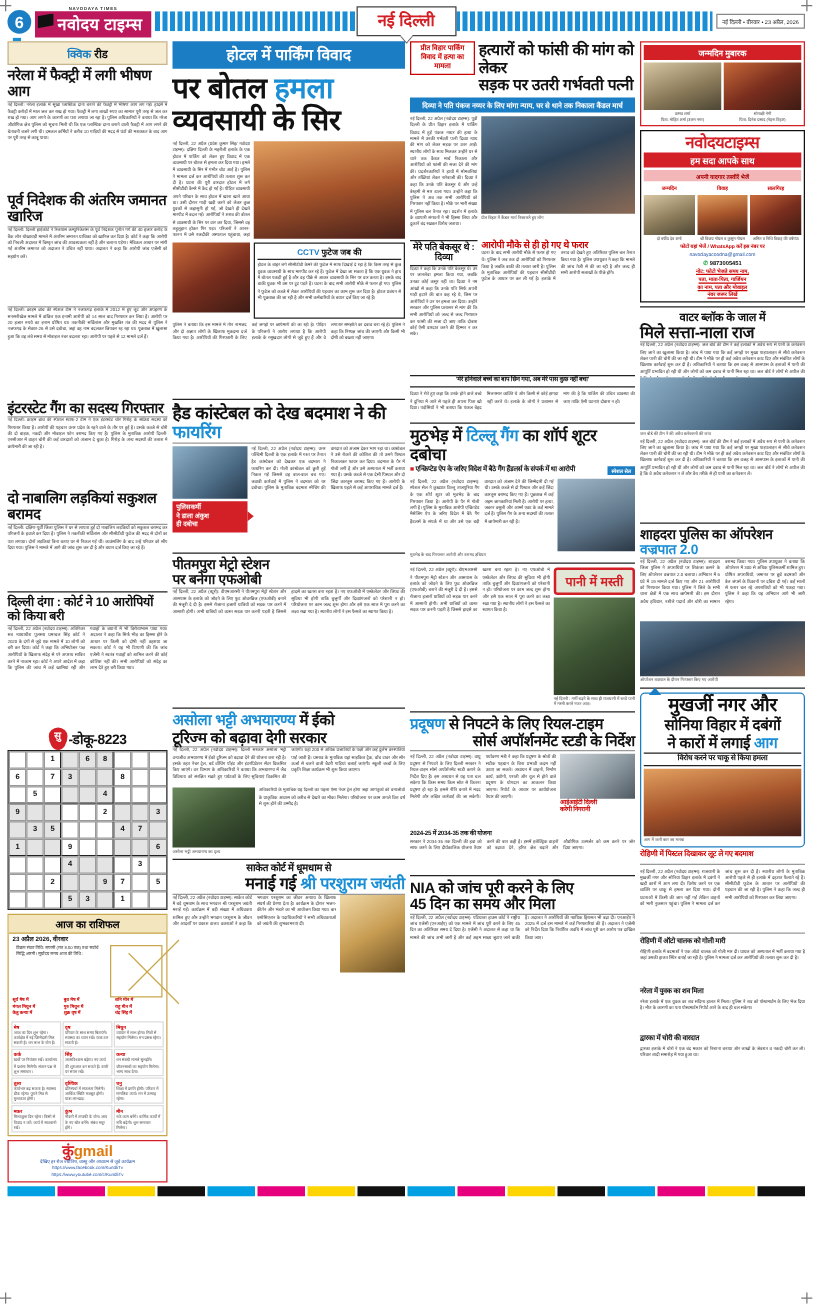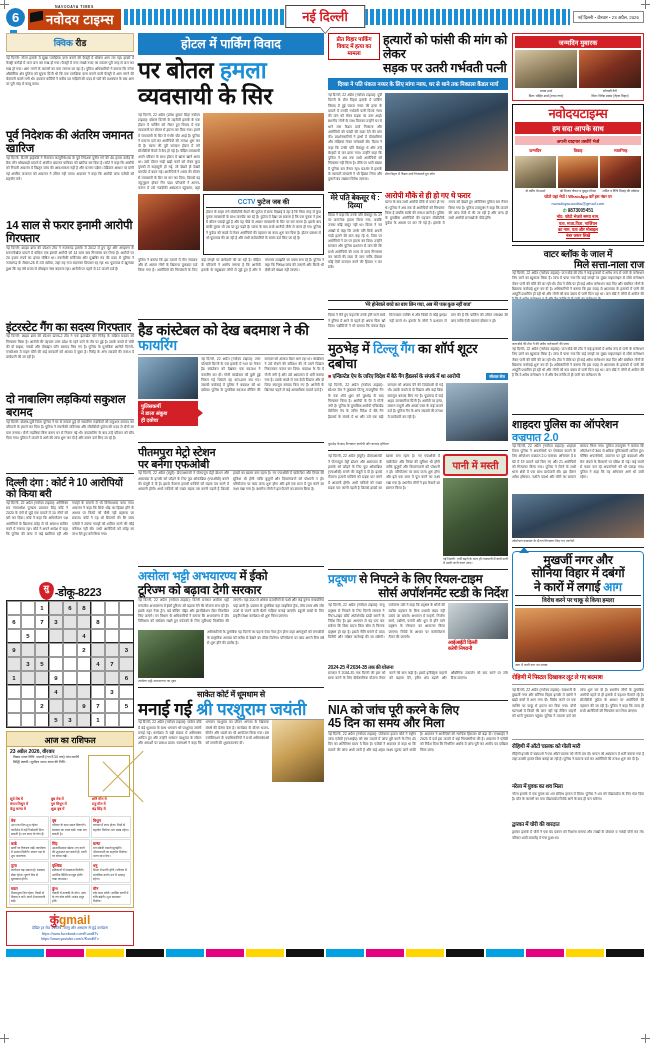--- a/index.html
+++ b/index.html
@@ -17,21 +17,21 @@
   .page-num {
     width: 19px; height: 19px; border-radius: 50%;
     background: #1b7ec4; color: #fff;
     font-size: 13px; font-weight: bold;
     display: flex; align-items: center; justify-content: center;
     flex: 0 0 auto;
   }
   .logo-box { position: relative; flex: 0 0 auto; }
   .logo-eng { font-size: 3.5px; letter-spacing: .6px; color: #333; text-align: center; font-weight: bold; }
   .logo-main {
-    background: #c2410c; color: #fff;
+    background: #be185d; color: #fff;
     font-size: 13px; font-weight: bold;
     padding: 1px 7px 2px 18px; letter-spacing: .3px;
     position: relative;
   }
   .logo-main::before {
     content: ""; position: absolute; left: 2px; top: 2px;
     width: 13px; height: 12px; background: #111;
     clip-path: polygon(0 100%, 0 20%, 100% 0, 100% 80%);
   }
   .bar-stripes { flex: 1 1 auto; height: 16px; overflow: hidden; display: flex; gap: 2px; }
@@ -354,32 +354,32 @@
     <div class="col c1">
 
       <div class="quickread-wrap">
         <div class="sec-head">
           <span class="blue">क्विक</span>
           <span>रीड</span>
         </div>
       </div>
 
       <div>
+        <div class="hl sz3">नरेला में फैक्ट्री में लगी भीषण आग</div>
         <div class="rule thin"></div>
         <div class="body-txt" style="height:70px">नई दिल्ली: नरेला इलाके में सूखा प्लास्टिक दाना बनाने की फैक्ट्री में भीषण आग लग गई। हादसे में फैक्ट्री करोड़ों में माल जल कर राख हो गया। फैक्ट्री में लगा लाखों रुपए का सामान पूरी तरह से जल कर राख हो गया। आग लगने के कारणों का पता लगाया जा रहा है। पुलिस अधिकारियों ने बताया कि नरेला औद्योगिक क्षेत्र पुलिस को सूचना मिली थी कि एक प्लास्टिक दाना बनाने वाली फैक्ट्री में आग लगने की चेतावनी बजने लगी थी। दमकल कर्मियों ने करीब 10 गाड़ियों की मदद से घंटों की मशक्कत के बाद आग पर पूरी तरह से काबू पाया।</div>
       </div>
 
       <div>
         <div class="hl sz3">पूर्व निदेशक की अंतरिम जमानत खारिज</div>
         <div class="rule thin"></div>
         <div class="body-txt" style="height:60px">नई दिल्ली: दिल्ली हाईकोर्ट ने रिलायंस कम्युनिकेशंस के पूर्व निदेशक पुनीत गर्ग की 40 हजार करोड़ के बैंक लोन धोखाधड़ी मामले में अंतरिम जमानत याचिका को खारिज कर दिया है। कोर्ट ने कहा कि आरोपी को निचली अदालत में विस्तृत जांच की आवश्यकता नहीं है और चलाना पड़ेगा। मेडिकल आधार पर मांगी गई अंतरिम जमानत को अदालत ने उचित नहीं पाया। अदालत ने कहा कि आरोपी जांच एजेंसी को सहयोग करें।</div>
       </div>
 
       <div>
-        <div class="hl sz3">14 साल से फरार इनामी आरोपी गिरफ्तार</div>
         <div class="rule thin"></div>
         <div class="body-txt" style="height:72px">नई दिल्ली: क्राइम ब्रांच की स्पेशल टीम ने नजफगढ़ इलाके में 2012 में हुए लूट और अपहरण के सनसनीखेज मामले में वांछित एक इनामी आरोपी को 14 साल बाद गिरफ्तार कर लिया है। आरोपी पर 20 हजार रुपये का इनाम घोषित था। तकनीकी सर्विलांस और मुखबिर तंत्र की मदद से पुलिस ने नजफगढ़ के सेक्टर-26 से उसे दबोचा, जहां वह नाम बदलकर छिपकर रह रहा था। पूछताछ में खुलासा हुआ कि वह लंबे समय से मोबाइल नंबर बदलता रहा। आरोपी पर पहले से 12 मामले दर्ज हैं।</div>
       </div>
 
       <div>
         <div class="hl sz3">इंटरस्टेट गैंग का सदस्य गिरफ्तार</div>
         <div class="rule thin"></div>
         <div class="body-txt" style="height:56px">नई दिल्ली: क्राइम ब्रांच की स्पेशल स्टाफ-2 टीम ने एक इंटरस्टेट चोर गिरोह के सक्रिय सदस्य को गिरफ्तार किया है। आरोपी की पहचान उत्तर प्रदेश के रहने वाले के तौर पर हुई है। उसके कब्जे से चोरी की दो बाइक, नकदी और मोबाइल फोन बरामद किए गए हैं। पुलिस के मुताबिक आरोपी दिल्ली-एनसीआर में वाहन चोरी की कई वारदातों को अंजाम दे चुका है। गिरोह के अन्य सदस्यों की तलाश में छापेमारी की जा रही है।</div>
       </div>
 
@@ -646,21 +646,21 @@
           <div class="photo p5" style="width:66px;height:48px"></div>
           <div class="body-txt" style="flex:1;height:48px">अधिकारियों के मुताबिक यह दिल्ली का पहला ऐसा नेचर ट्रेल होगा जहां आगंतुकों को वन्यजीवों के प्राकृतिक आवास को करीब से देखने का मौका मिलेगा। परियोजना पर काम अगले वित्त वर्ष से शुरू होने की उम्मीद है।</div>
         </div>
         <div class="cap">असोला भट्टी अभयारण्य का दृश्य</div>
       </div>
 
       <div class="rule"></div>
 
       <div>
         <div class="hl sz4" style="text-align:center;font-size:8px">साकेत कोर्ट में धूमधाम से</div>
-        <div class="hl sz2" style="text-align:left;font-size:17px">
+        <div class="hl sz2" style="text-align:right;font-size:13px">
           <span>मनाई गई</span>
           <span class="blue">श्री परशुराम जयंती</span>
         </div>
         <div class="rule thin"></div>
         <div style="display:flex;gap:3px">
           <div class="body-txt c2col" style="flex:1;height:62px">नई दिल्ली, 22 अप्रैल (नवोदय टाइम्स): साकेत कोर्ट में बड़े धूमधाम के साथ भगवान श्री परशुराम जयंती मनाई गई। कार्यक्रम में बड़ी संख्या में अधिवक्ता शामिल हुए और उन्होंने भगवान परशुराम के जीवन और आदर्शों पर प्रकाश डाला। वक्ताओं ने कहा कि भगवान परशुराम का जीवन अन्याय के खिलाफ संघर्ष की प्रेरणा देता है। कार्यक्रम के दौरान भजन-कीर्तन और भंडारे का भी आयोजन किया गया। बार एसोसिएशन के पदाधिकारियों ने सभी अधिवक्ताओं को जयंती की शुभकामनाएं दीं।</div>
           <div class="photo p9" style="width:52px;height:62px"></div>
         </div>
       </div>
     </div>
@@ -824,21 +824,21 @@
           <u>पता, माता-पिता, गार्जियन</u><br>
           <u>का नाम, पता और मोबाइल</u><br>
           <u>नंबर जरूर लिखें</u>
         </div>
       </div>
 
       <div class="rule"></div>
 
       <div>
         <div class="hl sz4" style="text-align:center;font-size:9px">वाटर ब्लॉक के जाल में</div>
-        <div class="hl sz4" style="text-align:right;font-size:10px">मिले सत्ता-नाला राज</div>
+        <div class="hl sz4" style="text-align:left;font-size:13px">मिले सत्ता-नाला राज</div>
         <div class="rule thin"></div>
         <div class="body-txt" style="height:28px">नई दिल्ली, 22 अप्रैल (नवोदय टाइम्स): जल बोर्ड की टीम ने कई इलाकों में अवैध रूप से पानी के कनेक्शन लिए जाने का खुलासा किया है। जांच में पाया गया कि कई जगहों पर मुख्य पाइपलाइन से सीधे कनेक्शन लेकर पानी की चोरी की जा रही थी। टीम ने मौके पर ही कई अवैध कनेक्शन काट दिए और संबंधित लोगों के खिलाफ कार्रवाई शुरू कर दी है। अधिकारियों ने बताया कि इस वजह से आसपास के इलाकों में पानी की आपूर्ति प्रभावित हो रही थी और लोगों को कम दबाव से पानी मिल रहा था। जल बोर्ड ने लोगों से अपील की है कि वे अवैध कनेक्शन न लें और वैध तरीके से ही पानी का कनेक्शन लें।</div>
         <div class="photo p3" style="height:42px"></div>
         <div class="cap">जल बोर्ड की टीम ने की अवैध कनेक्शनों की जांच</div>
         <div class="body-txt" style="height:64px">नई दिल्ली, 22 अप्रैल (नवोदय टाइम्स): जल बोर्ड की टीम ने कई इलाकों में अवैध रूप से पानी के कनेक्शन लिए जाने का खुलासा किया है। जांच में पाया गया कि कई जगहों पर मुख्य पाइपलाइन से सीधे कनेक्शन लेकर पानी की चोरी की जा रही थी। टीम ने मौके पर ही कई अवैध कनेक्शन काट दिए और संबंधित लोगों के खिलाफ कार्रवाई शुरू कर दी है। अधिकारियों ने बताया कि इस वजह से आसपास के इलाकों में पानी की आपूर्ति प्रभावित हो रही थी और लोगों को कम दबाव से पानी मिल रहा था। जल बोर्ड ने लोगों से अपील की है कि वे अवैध कनेक्शन न लें और वैध तरीके से ही पानी का कनेक्शन लें।</div>
       </div>
 
       <div class="rule"></div>
 
       <div>
@@ -848,21 +848,21 @@
         </div>
         <div class="rule thin"></div>
         <div class="body-txt c2col" style="height:50px">नई दिल्ली, 22 अप्रैल (नवोदय टाइम्स): शाहदरा जिला पुलिस ने अपराधियों पर शिकंजा कसने के लिए ऑपरेशन वज्रपात 2.0 चलाया। अभियान में 6 घंटे में 19 मामले दर्ज किए गए और 21 आरोपियों को गिरफ्तार किया गया। पुलिस ने जिले के सभी थाना क्षेत्रों में एक साथ छापेमारी की। इस दौरान अवैध हथियार, नशीले पदार्थ और चोरी का सामान बरामद किया गया। पुलिस उपायुक्त ने बताया कि ऑपरेशन में 300 से अधिक पुलिसकर्मी शामिल हुए। घोषित अपराधियों, जमानत पर छूटे बदमाशों और बेल जंपर्स के ठिकानों पर दबिश दी गई। कई सालों से फरार चल रहे अपराधियों को भी पकड़ा गया। पुलिस ने कहा कि यह अभियान आगे भी जारी रहेगा।</div>
         <div class="photo p1" style="height:44px"></div>
         <div class="cap">ऑपरेशन वज्रपात के दौरान गिरफ्तार किए गए आरोपी</div>
       </div>
 
       <div class="rule"></div>
 
       <div class="arrow-box">
-        <div class="hl sz2" style="font-size:12px;text-align:center">मुखर्जी नगर और</div>
+        <div class="hl sz2" style="font-size:15px;text-align:center">मुखर्जी नगर और</div>
         <div class="hl sz2" style="font-size:12px;text-align:center">सोनिया विहार में दबंगों</div>
         <div class="hl sz2" style="font-size:12px;text-align:center">
           <span>ने कारों में लगाई</span>
           <span class="blue">आग</span>
         </div>
         <div class="hl sz5" style="text-align:center;font-size:6px;border-top:1px solid #222;border-bottom:1px solid #222;padding:1px 0;margin-top:1px">विरोध करने पर चाकू से किया हमला</div>
         <div class="photo p6" style="height:54px;margin-top:2px"></div>
         <div class="cap">आग में जली कार का मलबा</div>
       </div>
 

